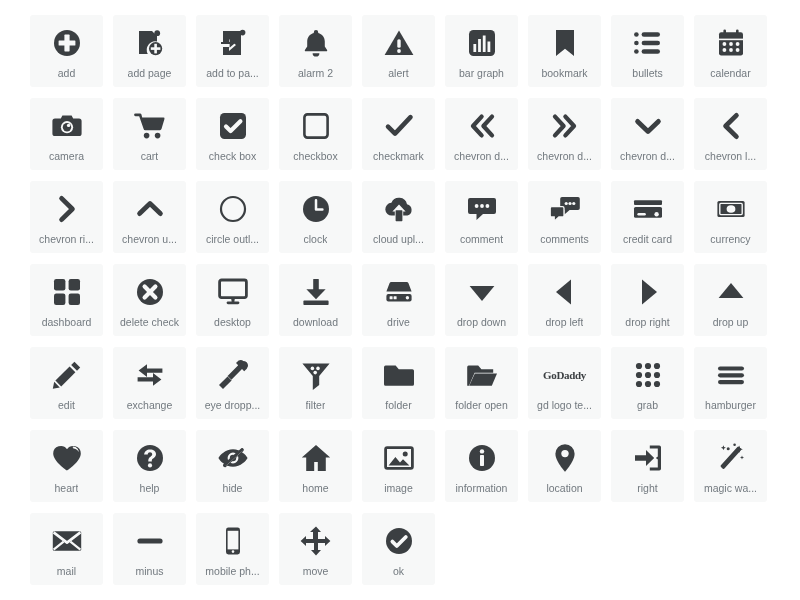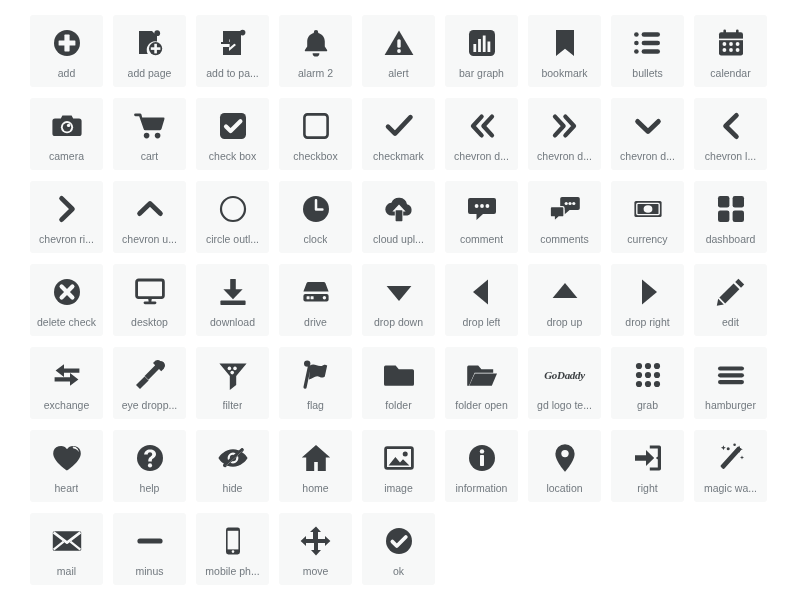--- a/index.html
+++ b/index.html
@@ -55,21 +55,20 @@
     line-height: 12px;
     color: #72797f;
     text-align: center;
     white-space: nowrap;
     max-width: 70px;
     overflow: hidden;
   }
   .gdlogo {
     font-family: "Liberation Serif", serif;
     font-weight: bold;
-    font-style: italic;
     font-size: 11px;
     color: #3b3f42;
     letter-spacing: -0.3px;
   }
 </style>
 </head>
 <body>
 
 <div id="gallery">
     <div class="cell">
@@ -318,20 +317,31 @@
           <circle cx="21" cy="10.5" r="1.6" fill="#f7f8f8"></circle>
           <circle cx="24.8" cy="10.5" r="1.6" fill="#f7f8f8"></circle>
           <path d="M2.8 13.6h10.6a1.6 1.6 0 0 1 1.6 1.6v7.2a1.6 1.6 0 0 1-1.6 1.6H9.9l-4.7 4.2v-4.2H2.8a1.6 1.6 0 0 1-1.6-1.6v-7.2a1.6 1.6 0 0 1 1.6-1.6z" stroke="#f7f8f8" stroke-width="1.3"></path>
         </svg>
       </div>
       <div class="label">comments</div>
     </div>
     <div class="cell">
       <div class="glyph">
         <svg viewBox="0 0 32 32" xmlns="http://www.w3.org/2000/svg">
+          <rect x="2" y="7.2" width="28" height="4.8" rx="1"></rect>
+          <rect x="2" y="14" width="28" height="10.8" rx="1.6"></rect>
+          <rect x="5.4" y="20" width="8.4" height="2.4" rx="1.2" fill="#f7f8f8"></rect>
+          <circle cx="24.6" cy="21.2" r="2.2" fill="#f7f8f8"></circle>
+        </svg>
+      </div>
+      <div class="label">credit card</div>
+    </div>
+    <div class="cell">
+      <div class="glyph">
+        <svg viewBox="0 0 32 32" xmlns="http://www.w3.org/2000/svg">
           <rect x="2.4" y="8" width="27.2" height="16" rx="1.6"></rect>
           <rect x="4.8" y="10.4" width="22.4" height="11.2" rx="1" fill="none" stroke="#f7f8f8" stroke-width="1.4"></rect>
           <ellipse cx="16" cy="16" rx="4.4" ry="3.8" fill="#f7f8f8"></ellipse>
         </svg>
       </div>
       <div class="label">currency</div>
     </div>
     <div class="cell">
       <div class="glyph">
         <svg viewBox="0 0 32 32" xmlns="http://www.w3.org/2000/svg">
@@ -397,32 +407,32 @@
       <div class="glyph">
         <svg viewBox="0 0 32 32" xmlns="http://www.w3.org/2000/svg">
           <path d="M22 3.6v24.8L7 16z"></path>
         </svg>
       </div>
       <div class="label">drop left</div>
     </div>
     <div class="cell">
       <div class="glyph">
         <svg viewBox="0 0 32 32" xmlns="http://www.w3.org/2000/svg">
+          <path d="M10 3.6v24.8L25 16z"></path>
+        </svg>
+      </div>
+      <div class="label">drop right</div>
+    </div>
+    <div class="cell">
+      <div class="glyph">
+        <svg viewBox="0 0 32 32" xmlns="http://www.w3.org/2000/svg">
           <path d="M3.6 22L16 7l12.4 15z"></path>
         </svg>
       </div>
       <div class="label">drop up</div>
-    </div>
-    <div class="cell">
-      <div class="glyph">
-        <svg viewBox="0 0 32 32" xmlns="http://www.w3.org/2000/svg">
-          <path d="M10 3.6v24.8L25 16z"></path>
-        </svg>
-      </div>
-      <div class="label">drop right</div>
     </div>
     <div class="cell">
       <div class="glyph">
         <svg viewBox="0 0 32 32" xmlns="http://www.w3.org/2000/svg">
           <path d="M23.4 2.8l5.8 5.8-3.2 3.2-5.8-5.8z"></path>
           <path d="M18.6 7.4l5.8 5.8L10.2 27.4l-5.8-5.8z"></path>
           <path d="M3.2 22.8l5.6 5.6-7 1.4z"></path>
         </svg>
       </div>
       <div class="label">edit</div>
@@ -449,30 +459,20 @@
     <div class="cell">
       <div class="glyph">
         <svg viewBox="0 0 32 32" xmlns="http://www.w3.org/2000/svg">
           <path d="M2.4 4.4h27.2L19.2 17v9l-6.4 5V17z"></path>
           <circle cx="12.4" cy="9.4" r="1.8" fill="#f7f8f8"></circle>
           <circle cx="18" cy="9.4" r="1.8" fill="#f7f8f8"></circle>
           <circle cx="15.2" cy="13.6" r="1.8" fill="#f7f8f8"></circle>
         </svg>
       </div>
       <div class="label">filter</div>
-    </div>
-    <div class="cell">
-      <div class="glyph">
-        <svg viewBox="0 0 32 32" xmlns="http://www.w3.org/2000/svg">
-          <circle cx="7.2" cy="4.6" r="3.2"></circle>
-          <rect x="5.6" y="6" width="3.2" height="24" rx="1.6" transform="rotate(12 7.2 18)"></rect>
-          <path d="M10 6.6c4.4-3.2 8.4 2.4 13.2-.4 2.4-1.4 4 .4 4 .4l-2.4 10.8s-2 2-5 .6c-4.6-2.2-7 2-10.8 2.6z"></path>
-        </svg>
-      </div>
-      <div class="label">flag</div>
     </div>
     <div class="cell">
       <div class="glyph">
         <svg viewBox="0 0 32 32" xmlns="http://www.w3.org/2000/svg">
           <path d="M2.6 6.6h10l3.2 3.6h13.6a1.6 1.6 0 0 1 1.6 1.6v13.4a1.6 1.6 0 0 1-1.6 1.6H2.6A1.6 1.6 0 0 1 1 25.2V8.2a1.6 1.6 0 0 1 1.6-1.6z"></path>
         </svg>
       </div>
       <div class="label">folder</div>
     </div>
     <div class="cell">

